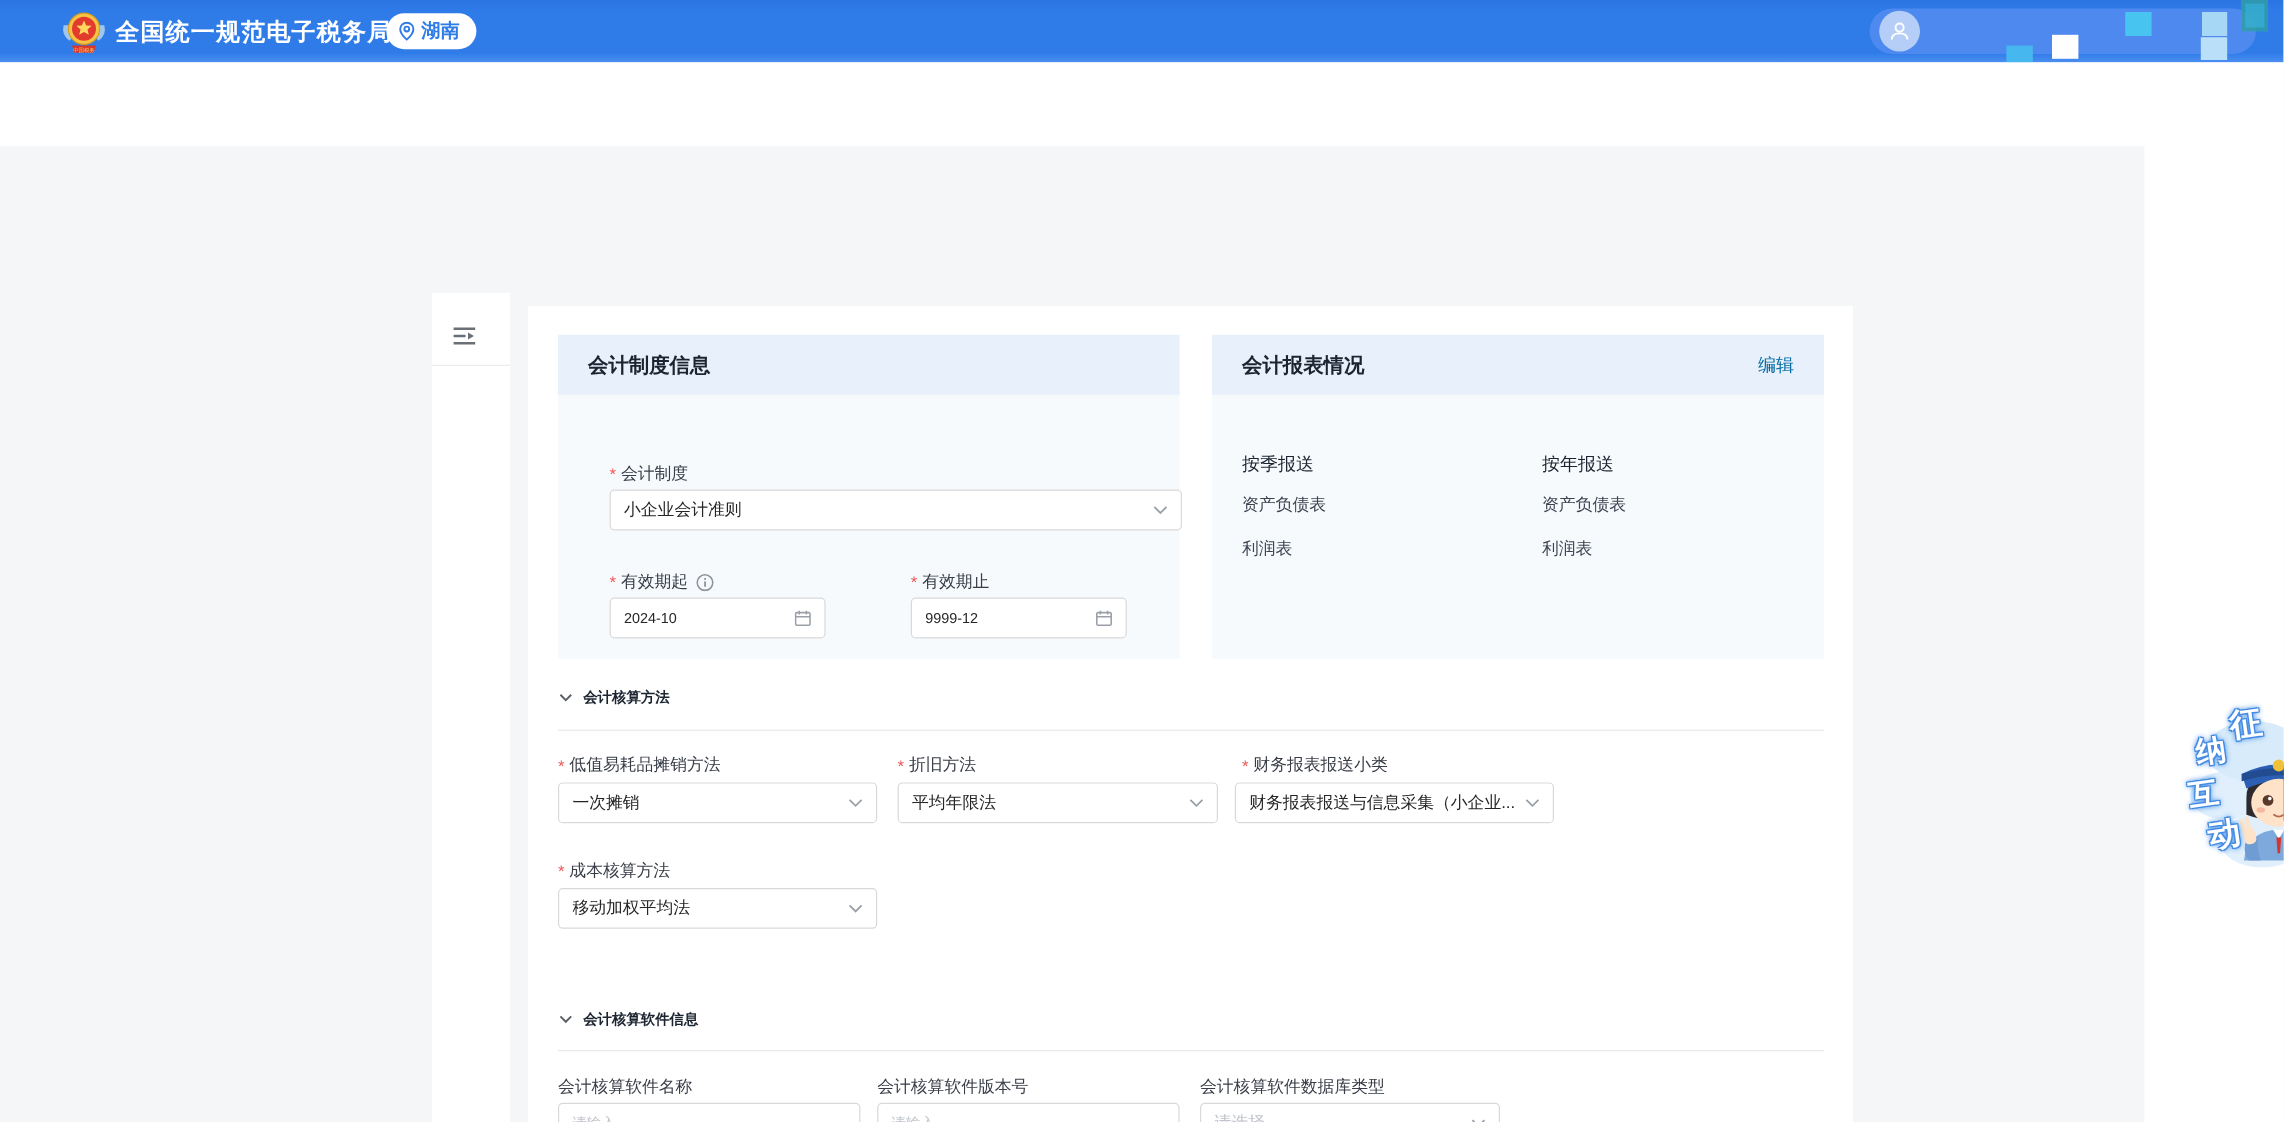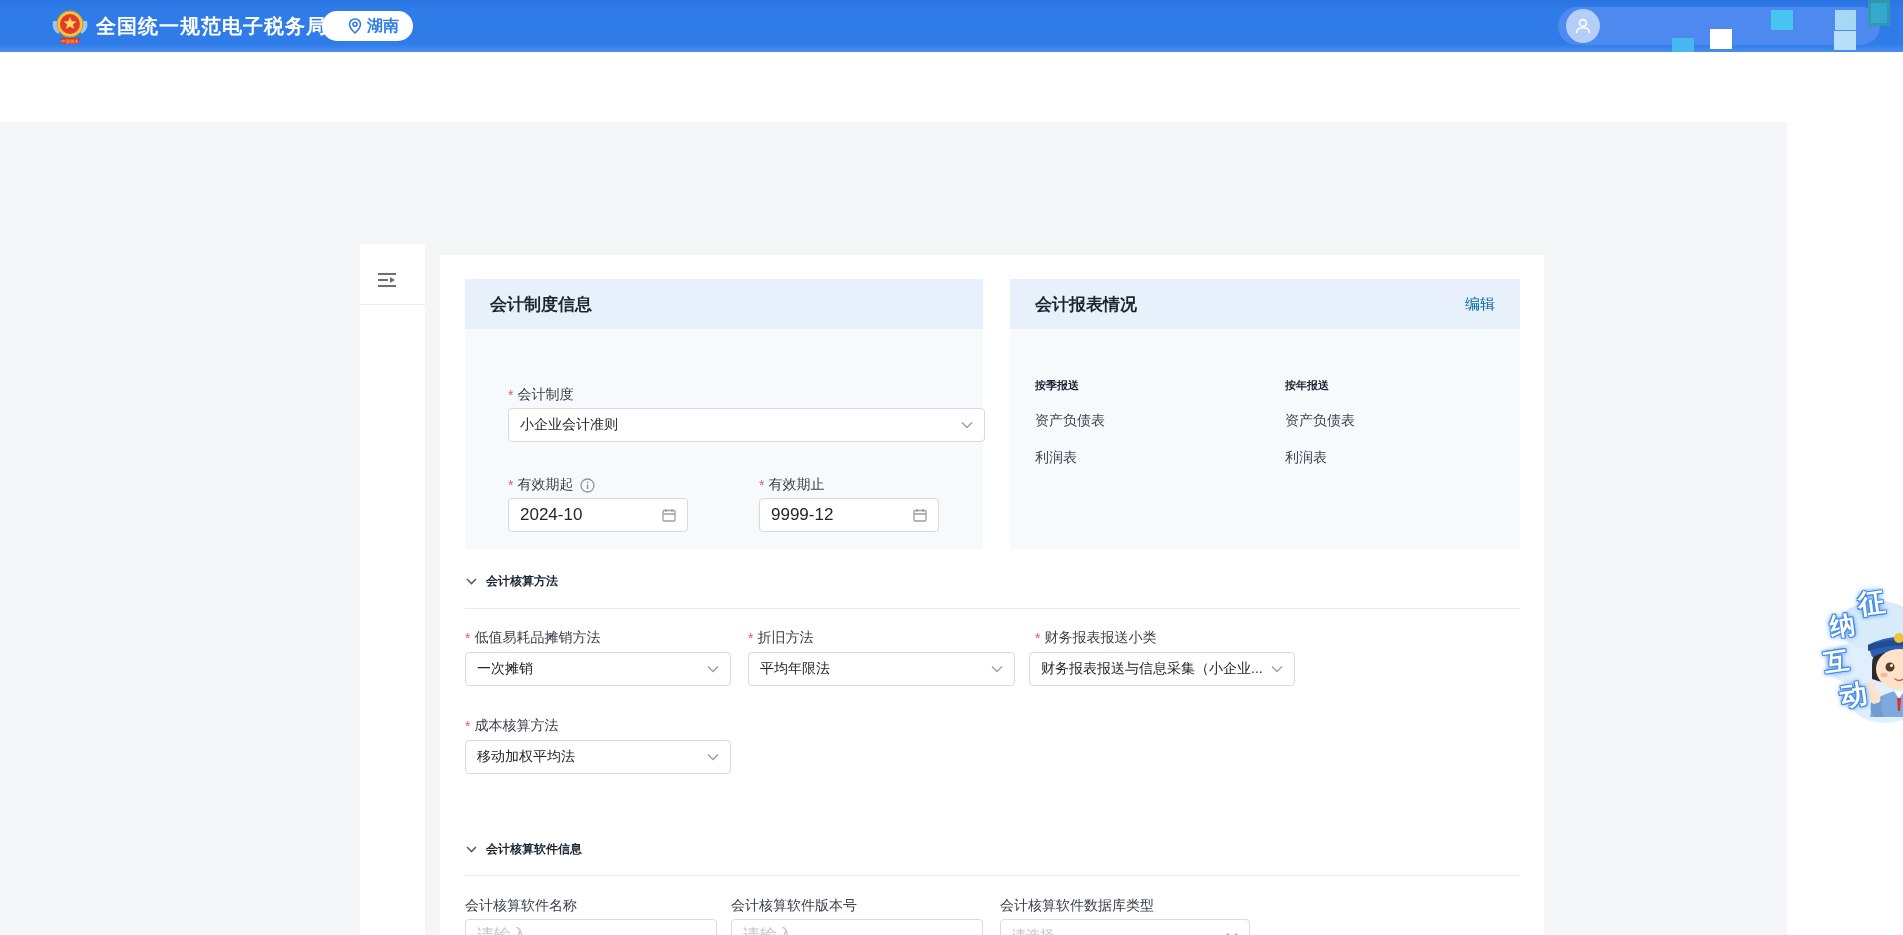--- a/index.html
+++ b/index.html
@@ -5,21 +5,21 @@
   * { margin:0; padding:0; box-sizing:border-box; }
   html,body { width:1903px; height:935px; }
   body { font-family:"Liberation Sans","DejaVu Sans",sans-serif; background:#fff; position:relative; overflow:hidden; color:#333; }
   .abs { position:absolute; }
 
   
   .topbar { position:absolute; left:0; top:0; width:1903px; height:52px;
             background:linear-gradient(180deg,#2a74e2 0%, #2f7ce9 20%, #2f7ce9 85%, #4b8ef0 100%); }
   .logo { left:50px; top:7px; width:40px; height:40px; }
   .app-title { left:96px; top:13px; font-size:20px; font-weight:bold; color:#fff; letter-spacing:1px; }
-  .region-pill { left:322px; top:11px; height:30px; padding:0 14px 0 26px; background:#fff; border-radius:16px;
+  .region-pill { left:322px; top:11px; height:30px; padding:0 14px 0 10px; background:#fff; border-radius:16px;
                  display:flex; align-items:center; gap:5px; cursor:pointer; }
   .region-pill span { color:#2f7ce9; font-size:16px; font-weight:bold; }
   .user-zone { left:1558px; top:7px; width:322px; height:38px; background:#4d89ee; border-radius:20px; }
   .avatar { left:1566px; top:9px; width:34px; height:34px; border-radius:50%; background:#b5cef7;
             display:flex; align-items:center; justify-content:center; cursor:pointer; }
   .sq { position:absolute; }
   .qrC { left:1868px; top:0px; width:22px; height:26px; border:3px solid #2f9ea8; background:#35b0c9; opacity:.85; }
 
   
   .crumb-band { position:absolute; left:0; top:52px; width:1903px; height:70px; background:#fff; }
@@ -45,26 +45,26 @@
   .panel2 { left:570px; top:24px; width:510px; height:270px; }
   .edit-link { margin-left:auto; font-size:15px; color:#0369a1; cursor:pointer; }
 
   .flabel { font-size:14px; color:#383d47; display:flex; align-items:center; gap:4px; }
   .star { color:#f05656; font-size:14px; }
 
   .ctl { background:#fff; border:1px solid #d9d9d9; border-radius:4px; height:34px;
          display:flex; align-items:center; padding:0 11px; font-size:14px; color:#262626; cursor:pointer; }
   .ctl .val { white-space:nowrap; overflow:hidden; text-overflow:ellipsis; flex:1; }
   .ctl .ico { margin-left:8px; flex:none; display:flex; }
-  .ctl input { border:none; outline:none; width:100%; font-size:17px; color:#262626; background:transparent;
+  .ctl input { border:none; outline:none; width:100%; font-size:12px; color:#262626; background:transparent;
                font-family:inherit; }
   .ctl input::placeholder { color:#c0c4cc; }
 
   
-  .rep-col-h { font-size:11px; font-weight:bold; color:#1b2430; }
+  .rep-col-h { font-size:15px; font-weight:normal; color:#1b2430; }
   .rep-item { font-size:14px; color:#3c4350; }
 
   
   .sec-hd { display:flex; align-items:center; gap:9px; cursor:pointer; }
   .sec-hd .ttl { font-size:12px; font-weight:bold; color:#1b2430; }
   .divider { position:absolute; height:1px; background:#e9e9ec; }
 
   
   .mascot { position:absolute; left:1820px; top:583px; width:100px; height:160px; }
   .blob { position:absolute; background:#d8ebfa; border-radius:50%; }

